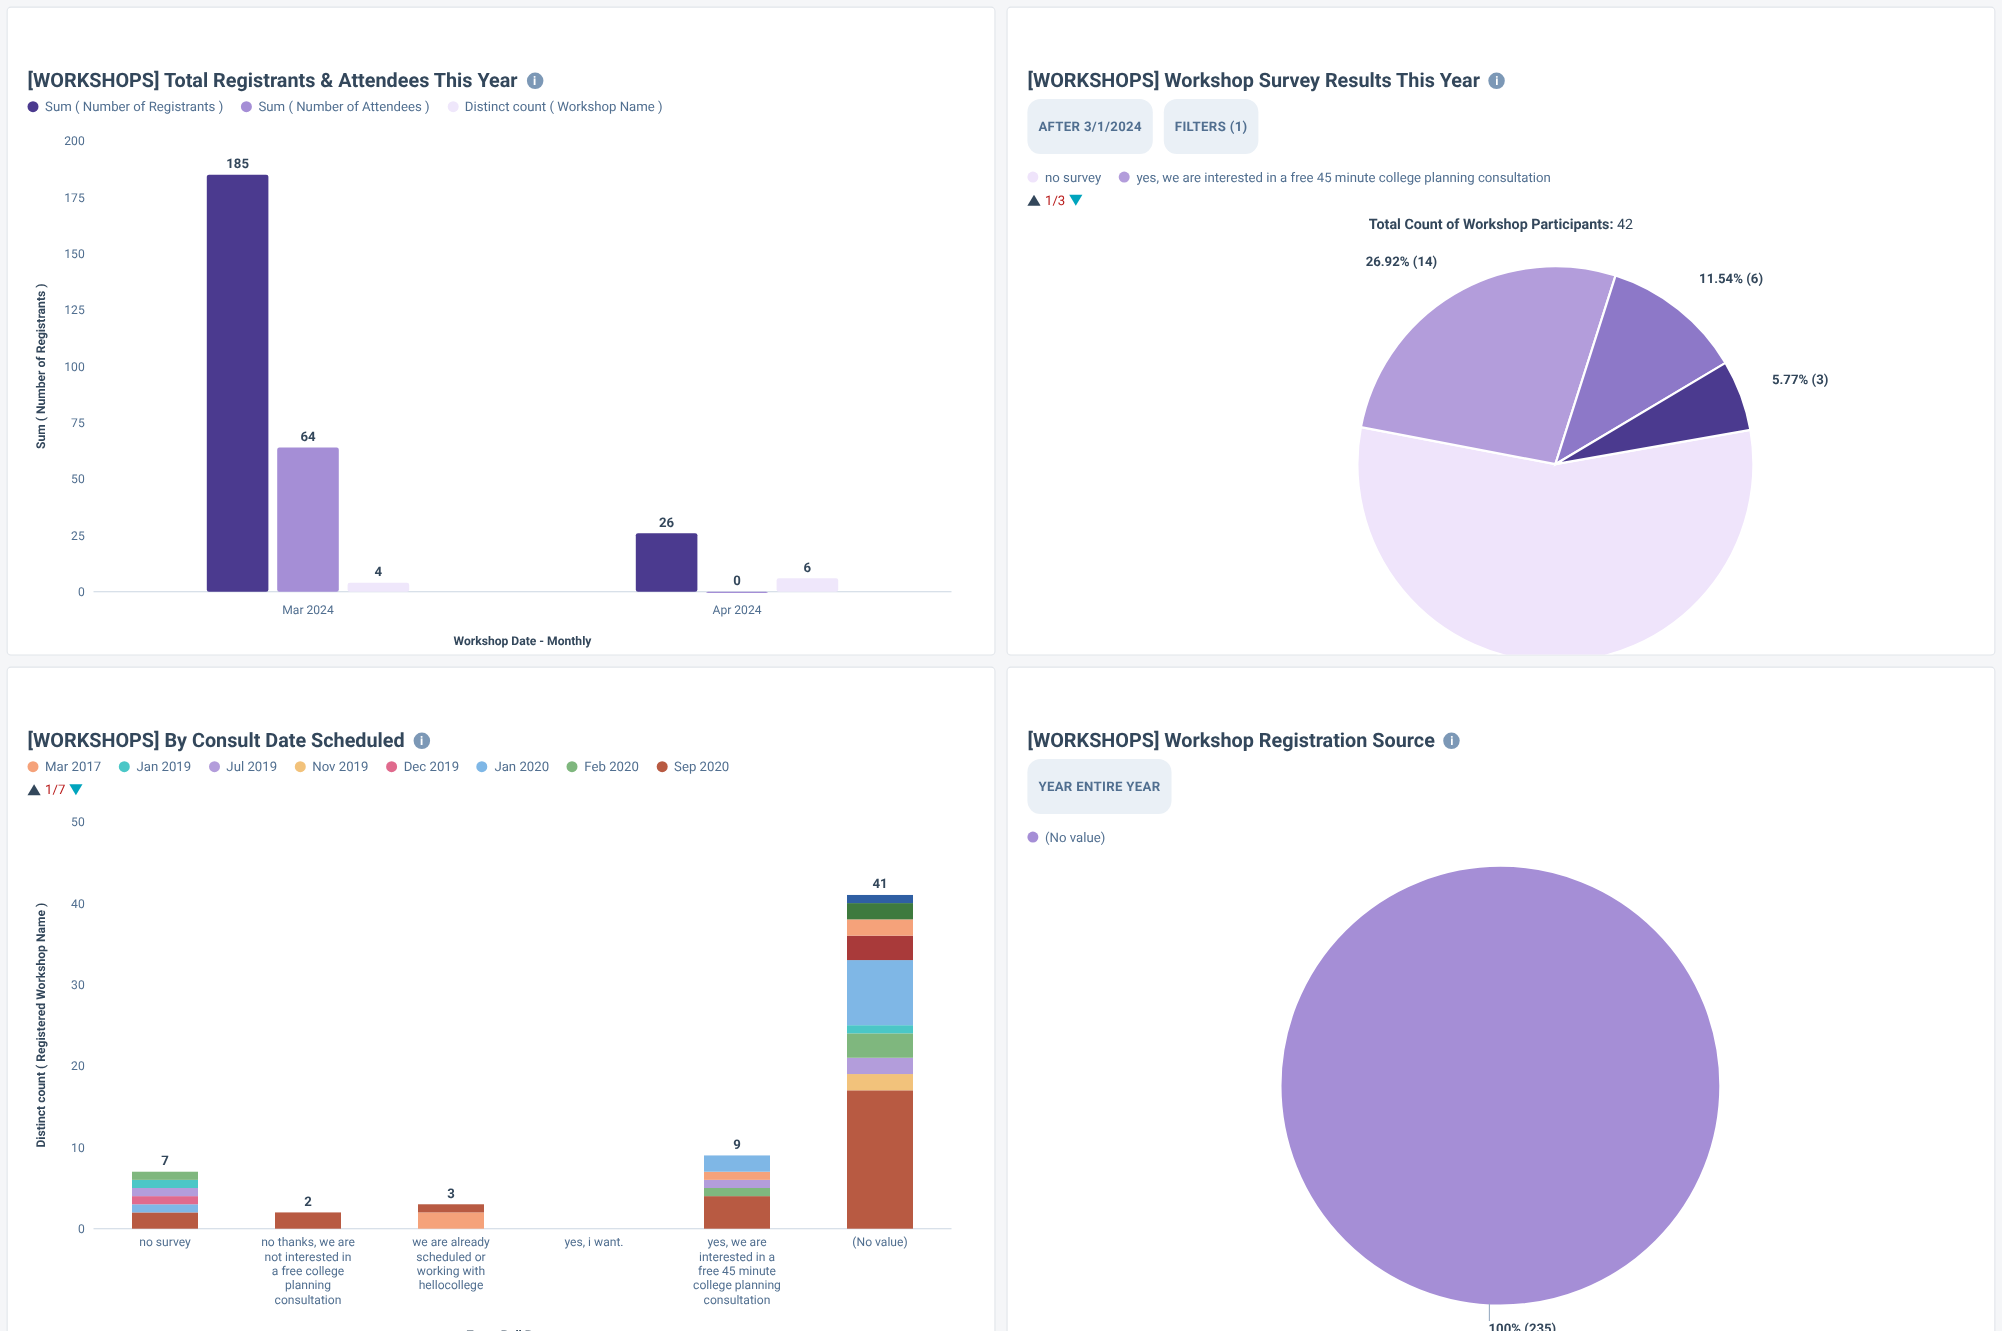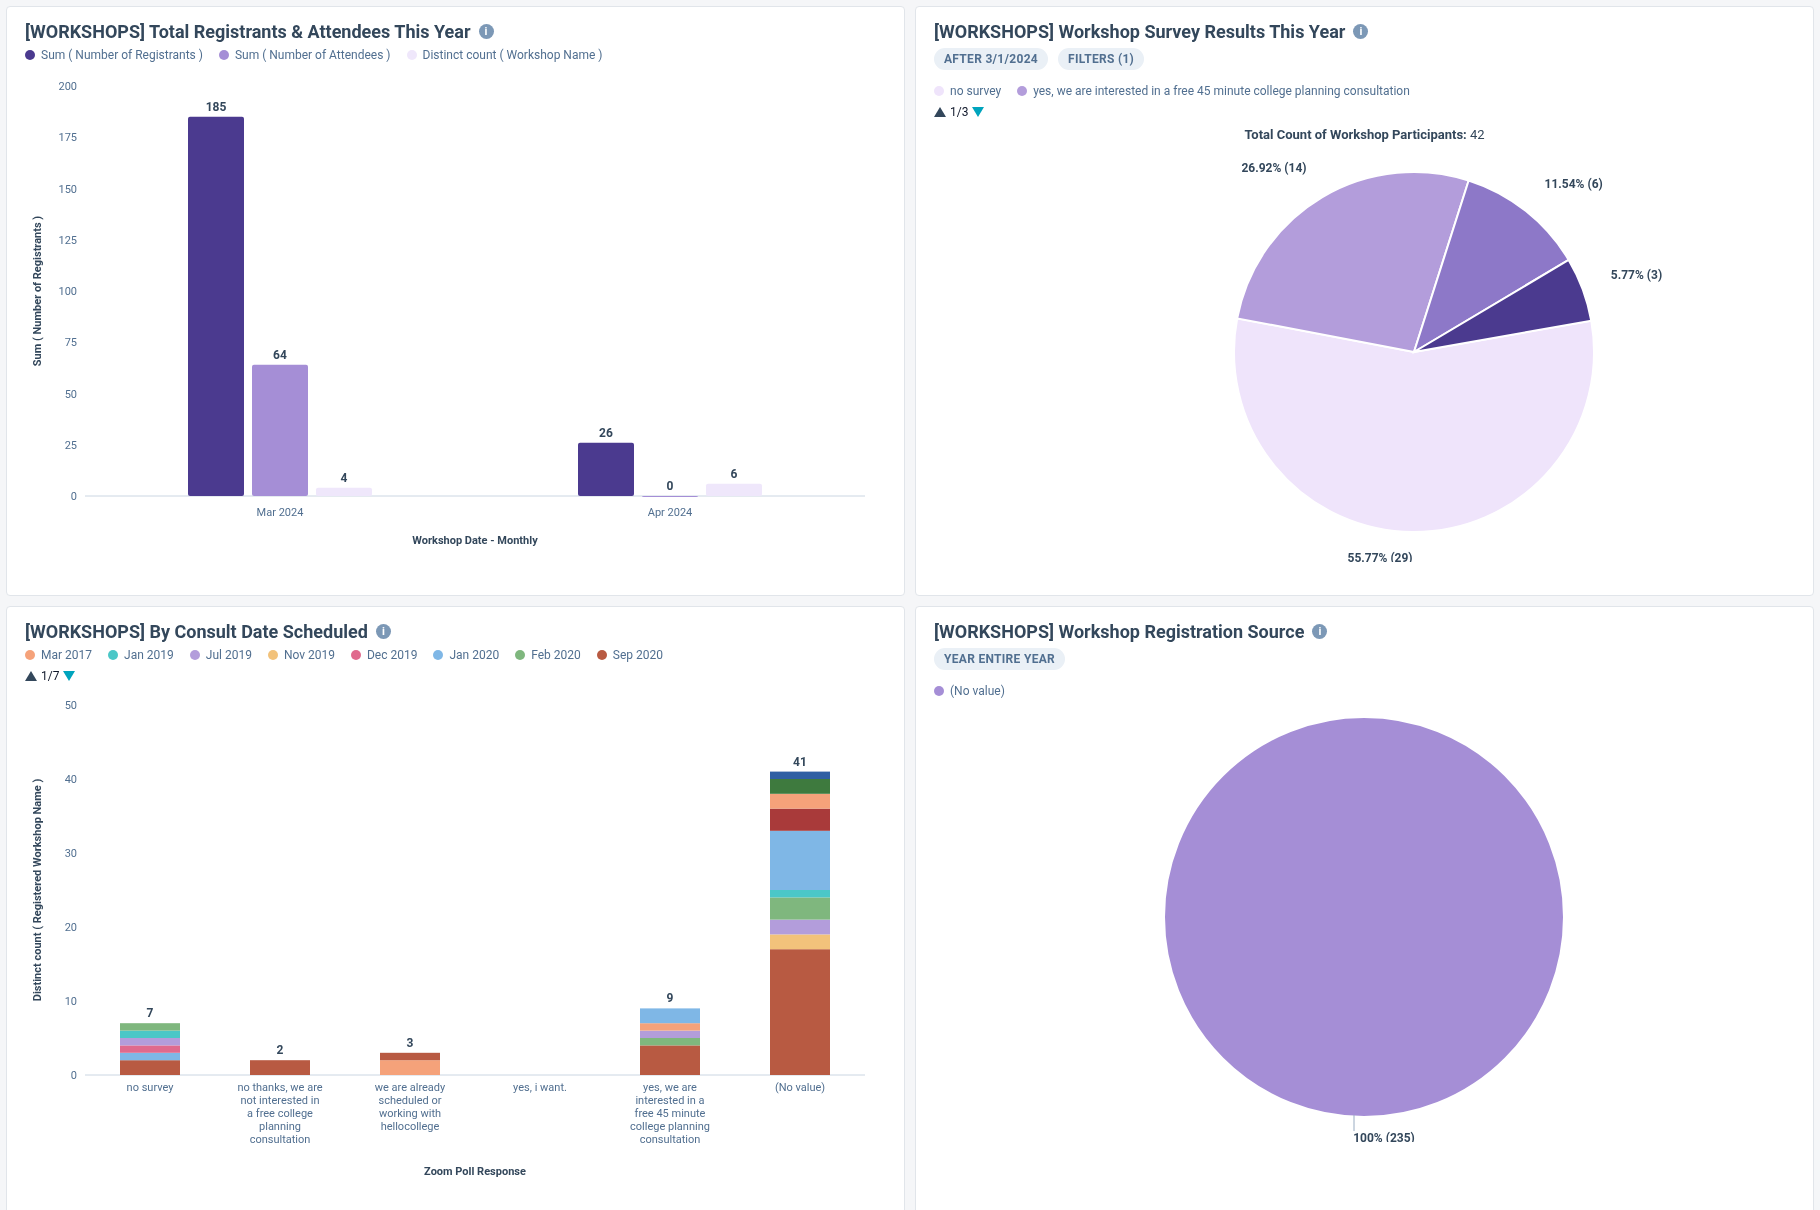--- a/index.html
+++ b/index.html
@@ -24,47 +24,48 @@
     border-radius: 4px;
     padding: 14px 18px 10px 18px;
     position: relative;
     overflow: hidden;
   }
   .title-row {
     display: flex;
     align-items: center;
     gap: 8px;
     margin-bottom: 6px;
+    margin-top: 42px;
   }
   .title {
     font-size: 18px;
     font-weight: 700;
     color: #33475b;
   }
   .info-icon {
     width: 15px; height: 15px; border-radius: 50%;
     background: #7c98b6; color: #fff;
     display: inline-flex; align-items: center; justify-content: center;
     font-size: 11px; font-weight: 700;
   }
   .filter-pill {
     display: inline-block;
     background: #eaf0f6;
     color: #516f90;
     font-size: 12px;
     font-weight: 700;
-    padding: 4px 10px;
+    padding: 18px 10px;
     border-radius: 12px;
     margin-right: 6px;
     letter-spacing: 0.3px;
   }
   .legend { display: flex; flex-wrap: wrap; align-items: center; gap: 16px; font-size: 12px; color: #516f90; margin: 6px 0 4px 0; }
   .legend-item { display: inline-flex; align-items: center; gap: 6px; }
   .dot { width: 10px; height: 10px; border-radius: 50%; display: inline-block; }
-  .pager { display: inline-flex; align-items: center; gap: 4px; font-size: 12px; color: #0f172a; }
+  .pager { display: inline-flex; align-items: center; gap: 4px; font-size: 12px; color: #b91c1c; }
   .tri-up { width:0;height:0;border-left:6px solid transparent;border-right:6px solid transparent;border-bottom:10px solid #33475b; }
   .tri-down { width:0;height:0;border-left:6px solid transparent;border-right:6px solid transparent;border-top:10px solid #00a4bd; }
   .axis-label { font-size: 11px; font-weight: 700; fill: #33475b; }
   .tick { font-size: 11px; fill: #516f90; }
   .bar-label { font-size: 12px; font-weight: 700; fill: #33475b; text-anchor: middle; }
   .xcat { font-size: 11px; fill: #516f90; text-anchor: middle; }
   .xcat-multi tspan { text-anchor: middle; }
   .pie-header { font-size: 13px; color: #33475b; text-align:center; margin-top: 6px; }
   .pie-header b { font-weight: 700; }
   svg { display:block; }

